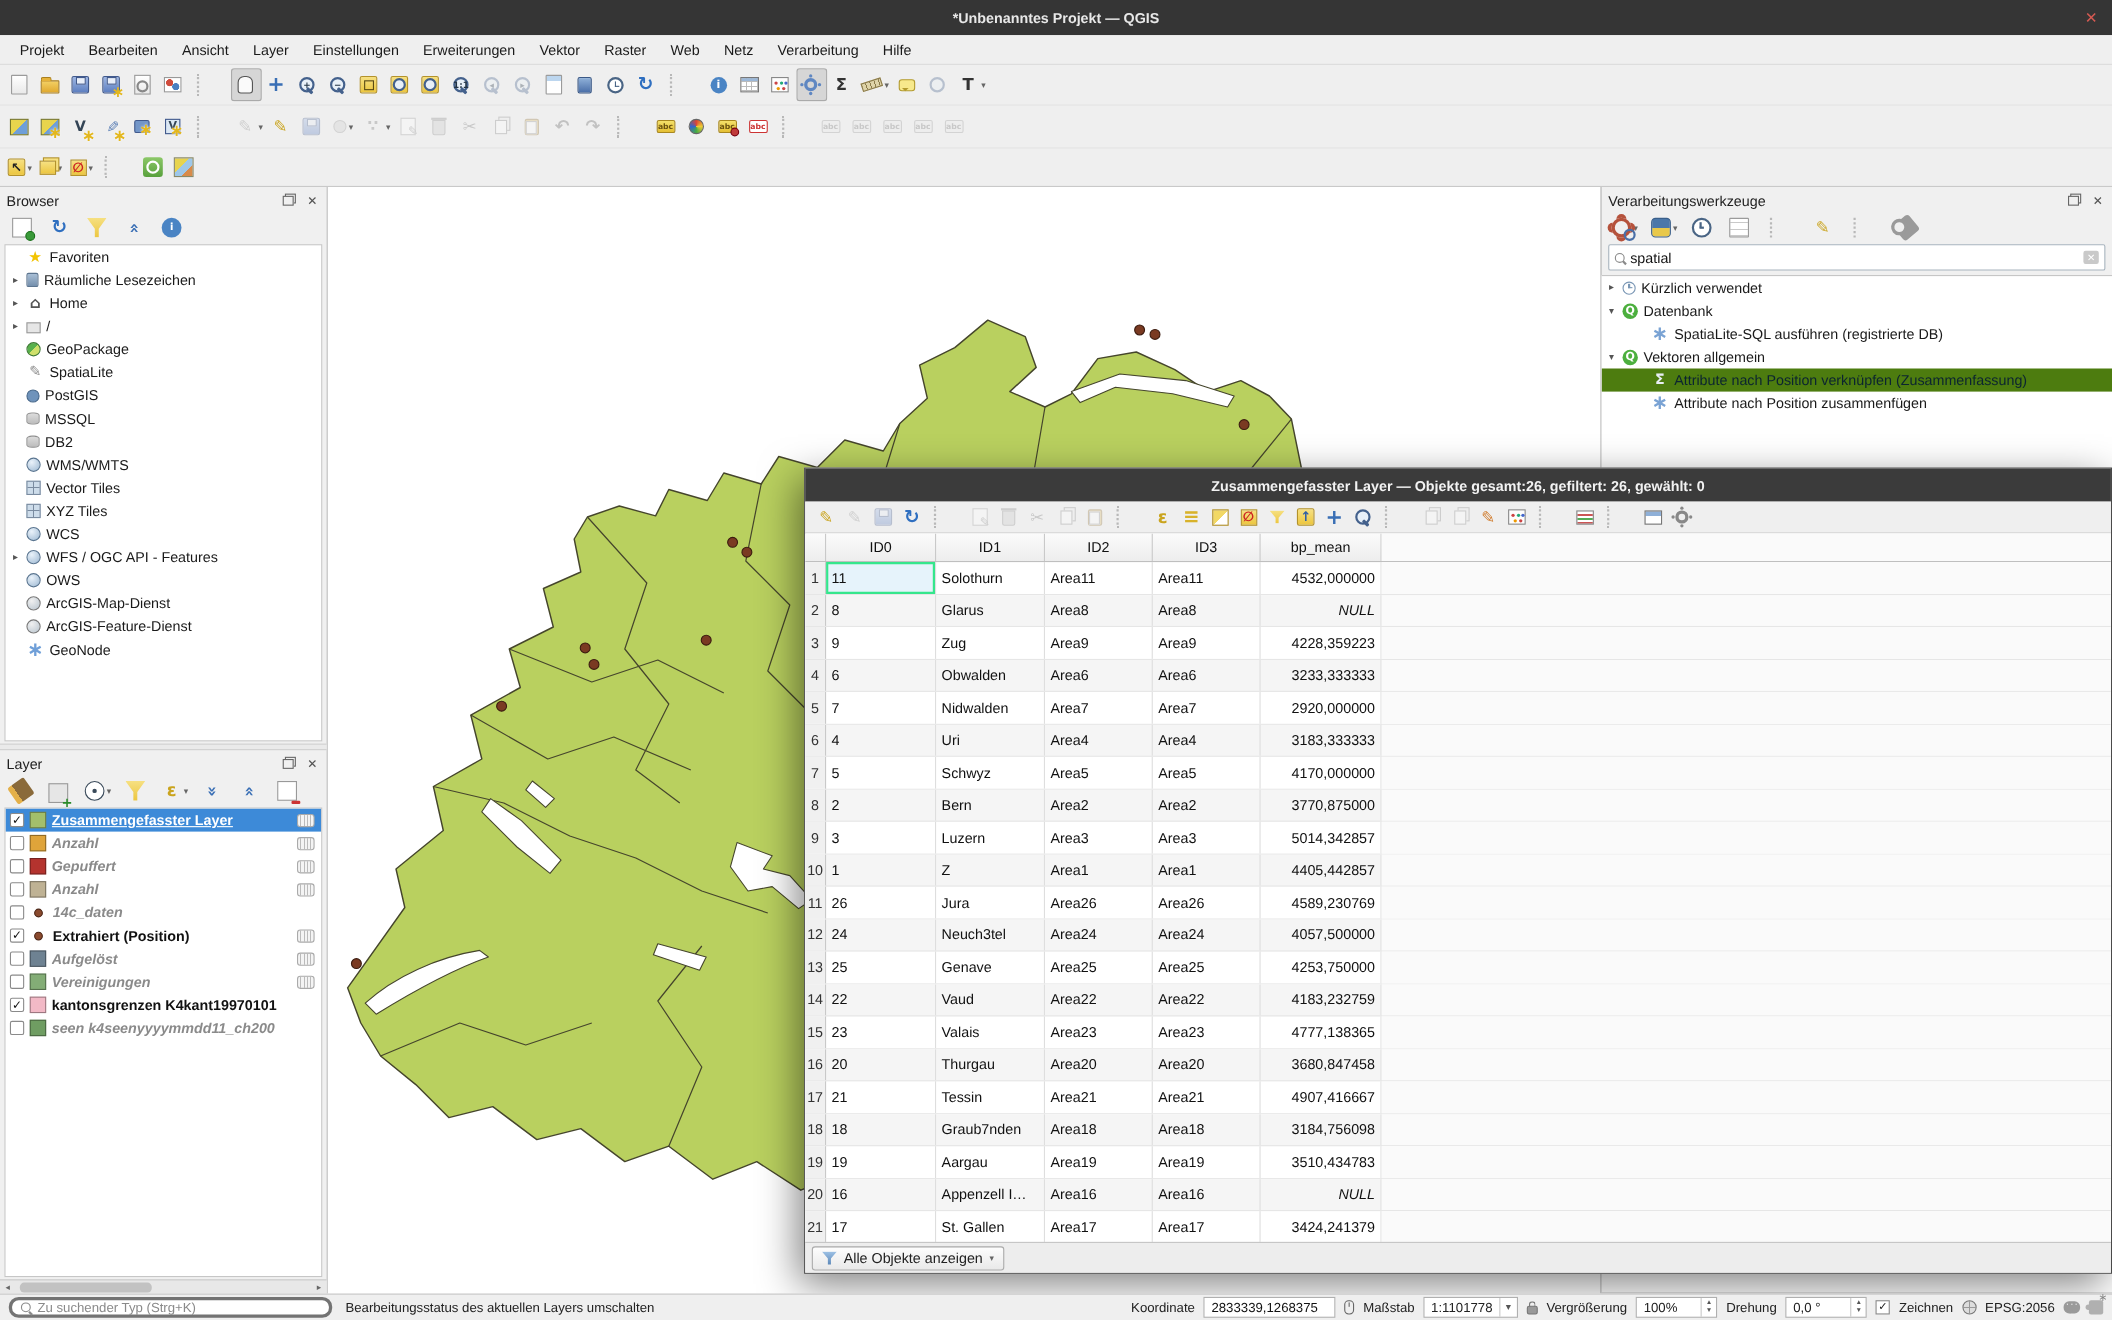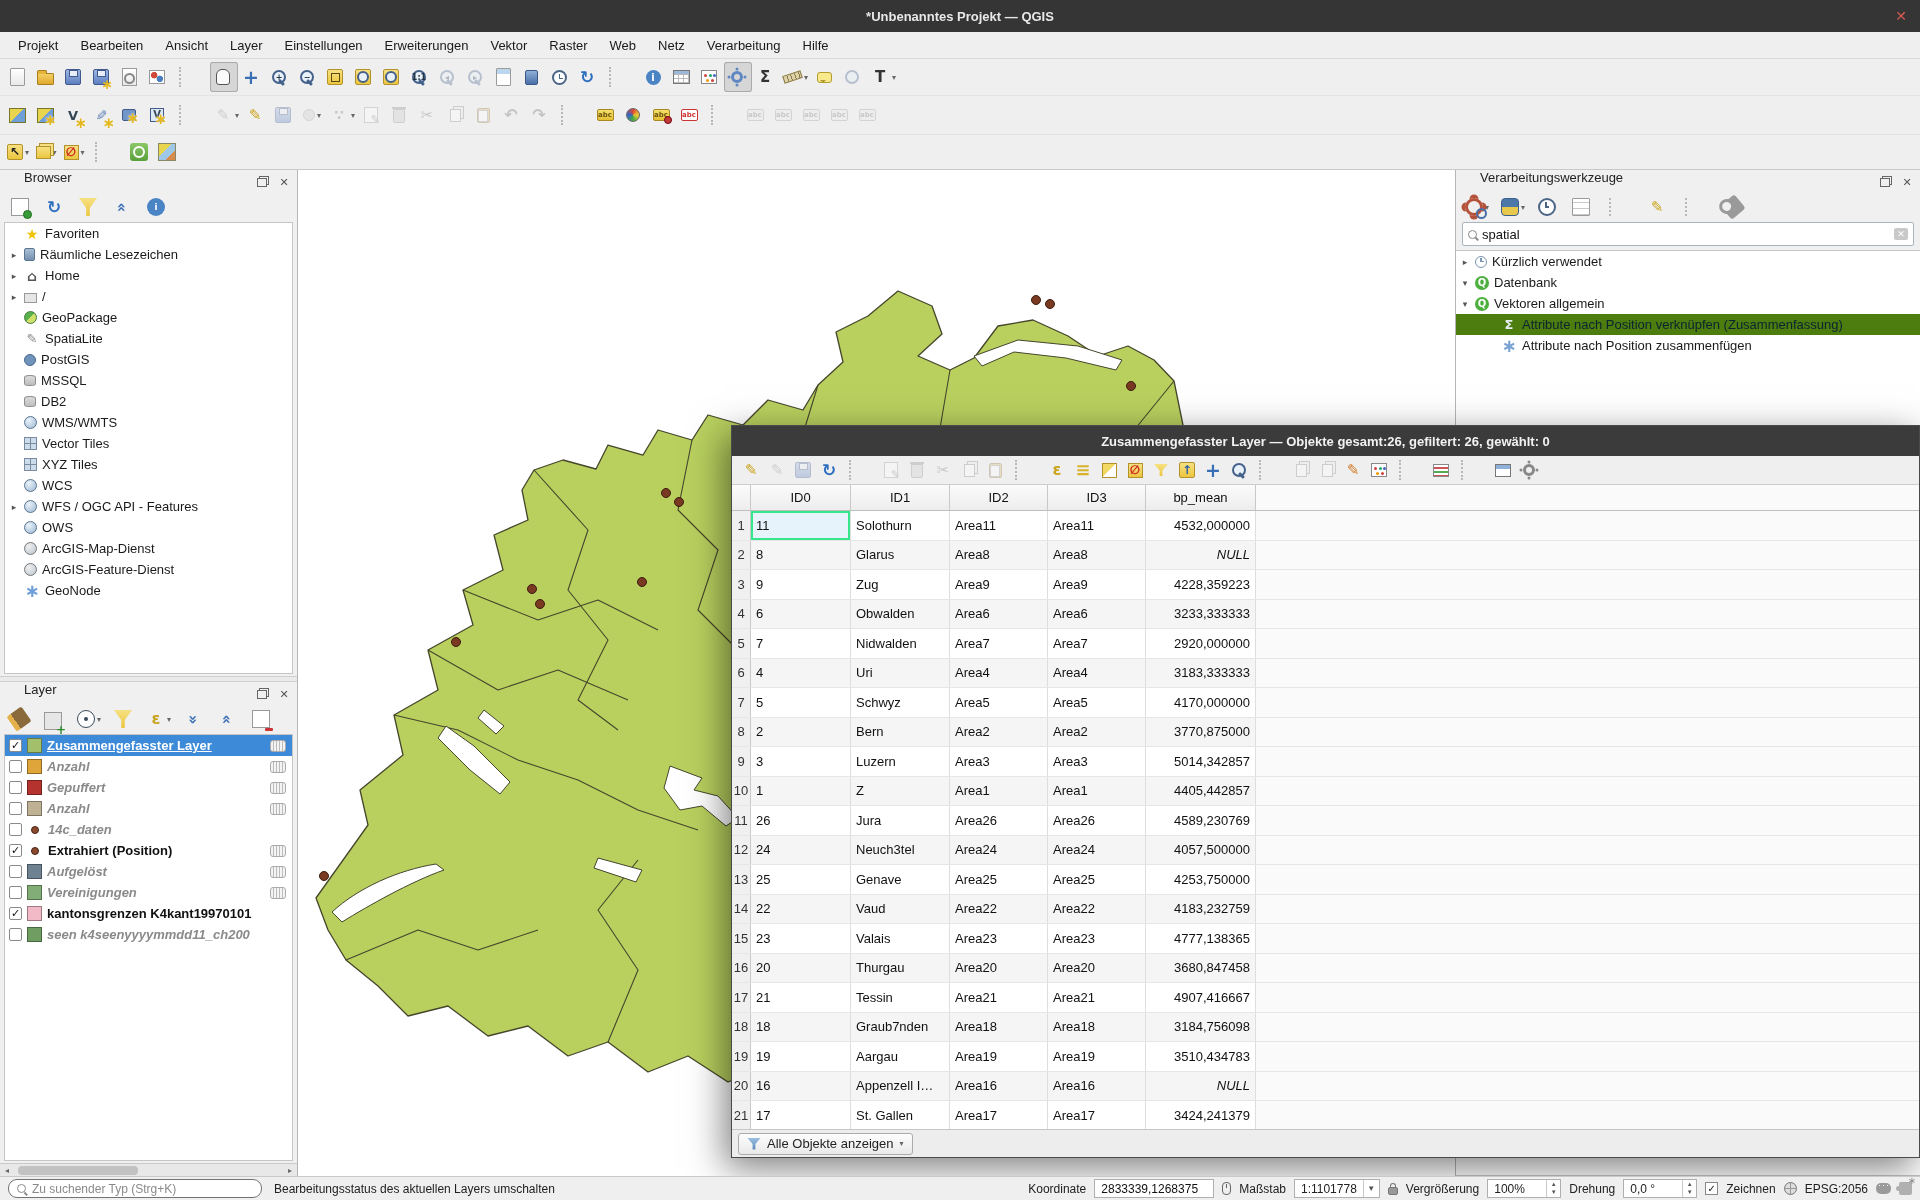--- a/index.html
+++ b/index.html
@@ -131,21 +131,21 @@
   .i-removelayer::after{content:"";position:absolute;right:-4px;bottom:-4px;width:8px;height:3px;background:#c33;border-radius:1px}
   .i-addlayer{width:13px;height:15px;background:#fff;border:1px solid #999;position:relative}
   .i-addlayer::after{content:"";position:absolute;right:-4px;bottom:-4px;width:7px;height:7px;border-radius:50%;background:#3a9a3a;border:1px solid #187018}
   .i-infoc{width:14px;height:14px;border-radius:50%;background:#4a84c4;color:#fff;display:flex;align-items:center;justify-content:center;font:700 9px "DejaVu Sans",sans-serif}
   .i-infoc::before{content:"i"}
   
   .workspace{position:absolute;left:0;top:170px;width:1920px;height:1006px}
   .dock{position:absolute;top:0;height:1006px;background:#f0f0f0}
   #leftdock{left:0;width:298px;border-right:1px solid #b6b6b6;display:flex;flex-direction:column}
   #rightdock{left:1455px;width:465px;border-left:1px solid #b6b6b6;display:flex;flex-direction:column}
-  .paneltitle{height:24px;display:flex;align-items:flex-start;padding:0 24px;font-size:13px;color:#222;position:relative;flex:none}
+  .paneltitle{height:24px;display:flex;align-items:center;padding:0 6px;font-size:13px;color:#222;position:relative;flex:none}
   .paneltitle .wbtns{position:absolute;right:6px;top:5px;display:flex;gap:8px;color:#555;font-size:11px}
   .wb{width:14px;height:14px;display:flex;align-items:center;justify-content:center}
   .wb-float{width:10px;height:9px;border:1px solid #666;box-shadow:2px -2px 0 -1px #f0f0f0,2px -2px 0 0 #666}
   .ptools{height:26px;display:flex;align-items:center;gap:6px;padding:0 6px;flex:none}
   .ptools .ic{width:18px;height:18px}
   .treebox{background:#fff;border:1px solid #c6c6c6;margin:2px 4px;flex:1;overflow:hidden;position:relative}
   .trow,.lrow,.prow{height:21px;display:flex;align-items:center;gap:5px;padding:0 4px;font-size:13px;color:#1a1a1a;white-space:nowrap}
   .trow .arrow{width:10px;font-size:9px;color:#555;text-align:center;flex:none}
   .tic{width:16px;height:16px;display:inline-flex;align-items:center;justify-content:center;flex:none;position:relative;font:700 12px "DejaVu Sans",sans-serif}
   .tic-star::before{content:"★";color:#f2c300;font-size:14px}
@@ -218,21 +218,21 @@
   .atr .rn{background:#f0f0f0;justify-content:center;padding:0;color:#333;border-right:1px solid #c9c9c9}
   .selcell{box-shadow:inset 0 0 0 2px #35e68c;background:#e6f3fb}
   .nullv{color:#9a9a9a;font-style:italic}
   .awbottom{height:28px;background:#ededed;border-top:1px solid #c6c6c6;display:flex;align-items:center;padding:0 6px;flex:none}
   .filterbtn{height:22px;display:flex;align-items:center;gap:6px;padding:0 8px;border:1px solid #ababab;
     border-radius:3px;background:linear-gradient(#fdfdfd,#e9e9e9);font-size:13px;color:#222}
   .filterbtn .dd{font-size:8px;color:#666}
   
   #statusbar{position:absolute;left:0;top:1176px;width:1920px;height:24px;background:#efefef;
     border-top:1px solid #c9c9c9;display:flex;align-items:center;font-size:12px;color:#222;padding:0 8px;gap:8px}
-  .locator{width:254px;height:19px;border:1px solid #737373;border-radius:9px;background:#fff;
+  .locator{width:294px;height:19px;border:3px solid #737373;border-radius:9px;background:#fff;
     display:flex;align-items:center;gap:6px;padding:0 8px;color:#8a8a8a;flex:none}
   .sbmsg{flex:1;color:#222;font-size:12px;padding-left:4px}
   .sbfield{height:19px;border:1px solid #b0b0b0;background:#fff;display:flex;align-items:center;padding:0 6px;font-size:12px;color:#111}
   .sbspin{display:flex;align-items:stretch;height:19px;border:1px solid #b0b0b0;background:#fff}
   .sbspin .v{display:flex;align-items:center;padding:0 6px;min-width:58px}
   .spinarr{display:flex;flex-direction:column;justify-content:center;border-left:1px solid #c9c9c9;width:14px;align-items:center;color:#555;font-size:6px;line-height:1.2}
   .combo-dd{width:16px;display:flex;align-items:center;justify-content:center;border-left:1px solid #c9c9c9;color:#555;font-size:8px}
   .sbcheck{width:13px;height:13px;border:1px solid #888;background:#fff;display:flex;align-items:center;justify-content:center;font-size:10px;font-weight:900;color:#111}
   .lockic{width:10px;height:8px;border:1.5px solid #777;border-radius:2px;position:relative;margin-top:4px;background:#999}
   .lockic::before{content:"";position:absolute;left:1px;top:-5px;width:4px;height:4px;border:1.5px solid #777;border-bottom:none;border-radius:3px 3px 0 0}
@@ -920,20 +920,25 @@
         </div>
 
         <div class="prow">
           <span class="arrow">▾</span>
           <span class="tic tic-q"></span>
           <span>Datenbank</span>
         </div>
 
 
 
+        <div class="prow lvl1">
+          <span class="arrow"></span>
+          <span class="tic tic-alg"></span>
+          <span>SpatiaLite-SQL ausführen (registrierte DB)</span>
+        </div>
 
         <div class="prow">
           <span class="arrow">▾</span>
           <span class="tic tic-q"></span>
           <span>Vektoren allgemein</span>
         </div>
 
         <div class="prow lvl1 sel">
           <span class="arrow"></span>
           <span class="tic tic-sigma"></span>

